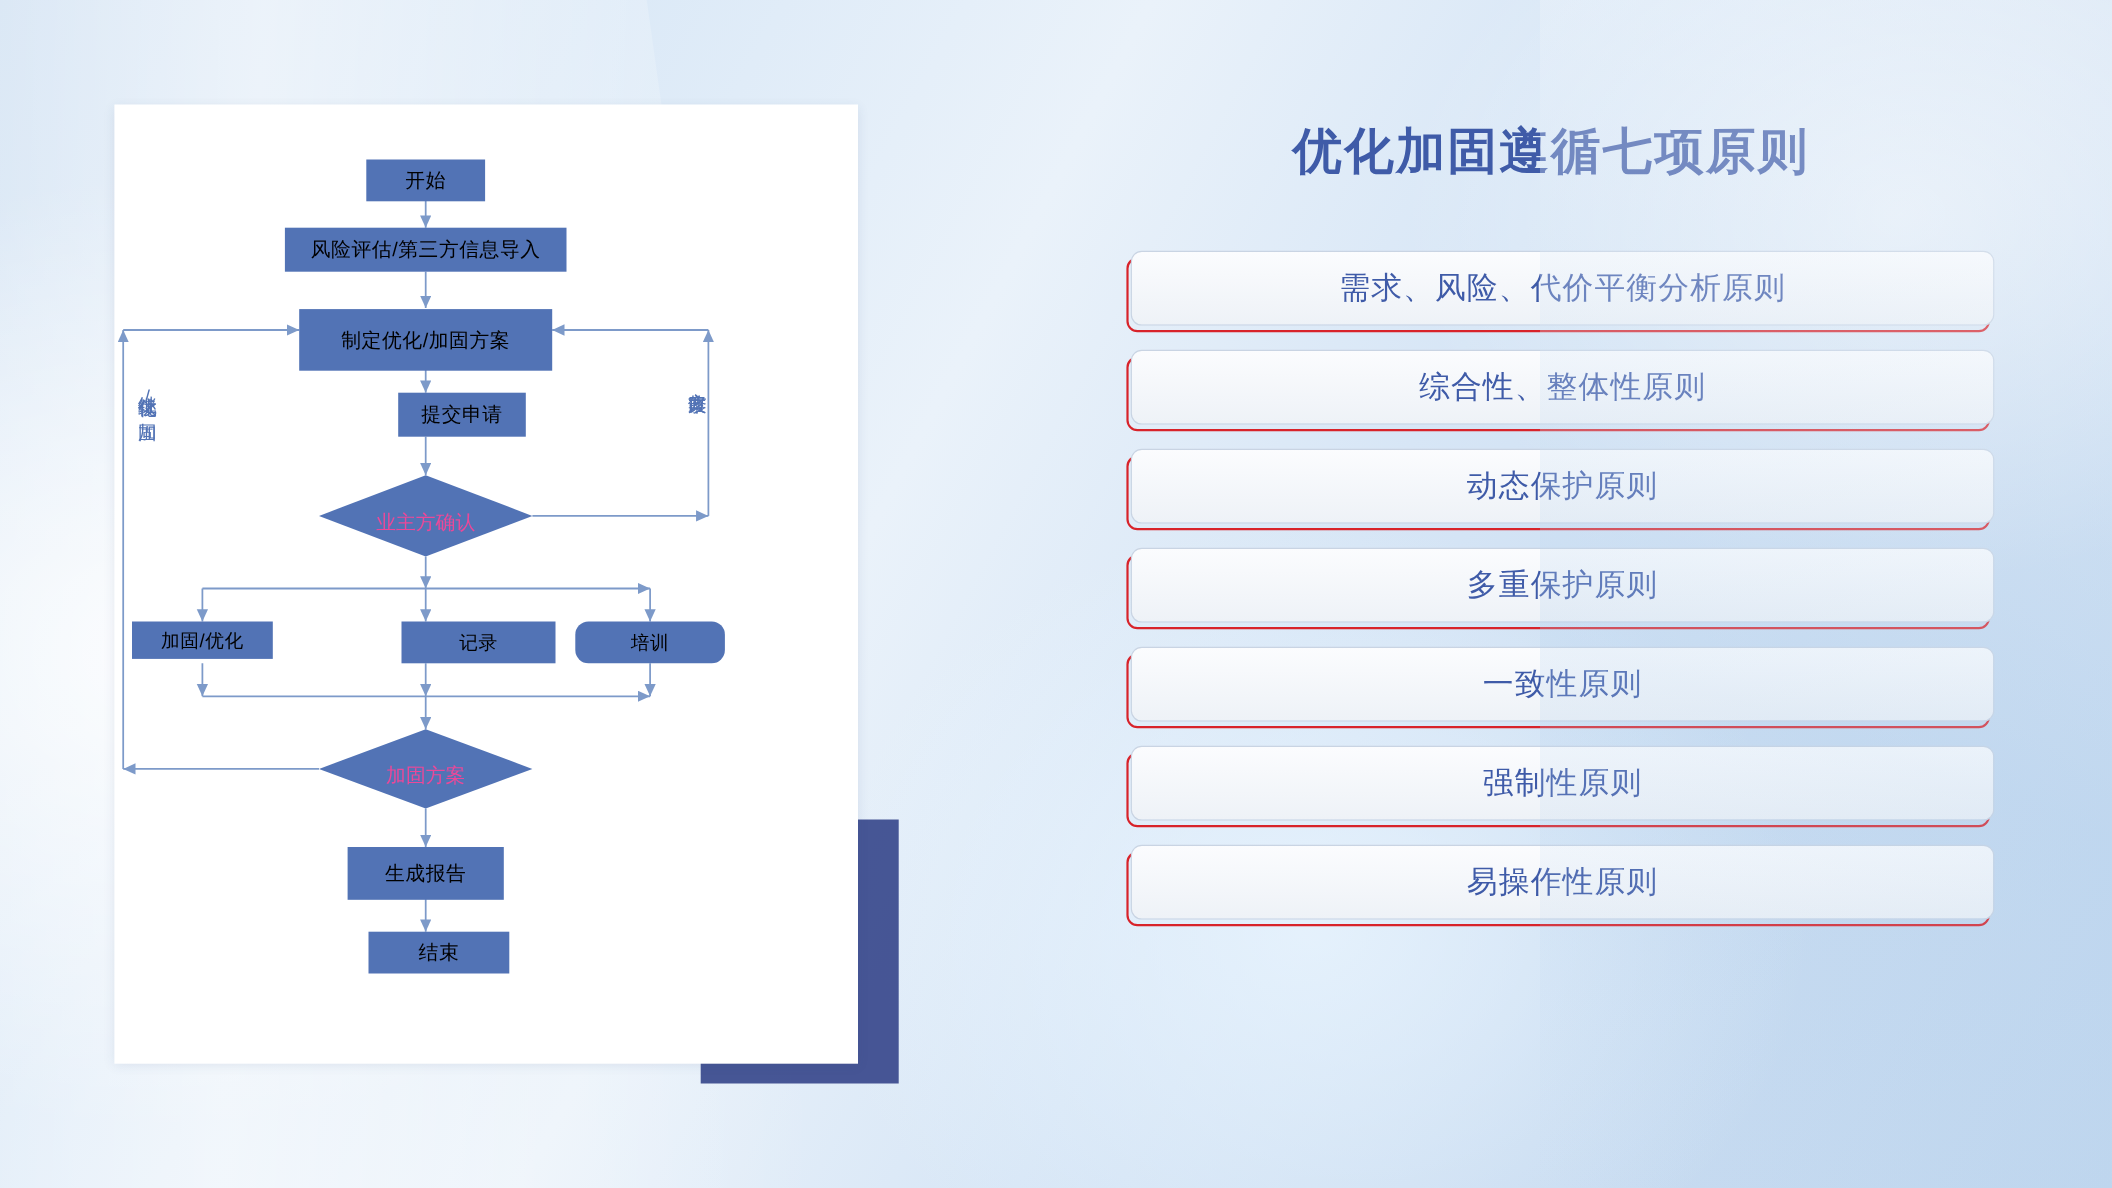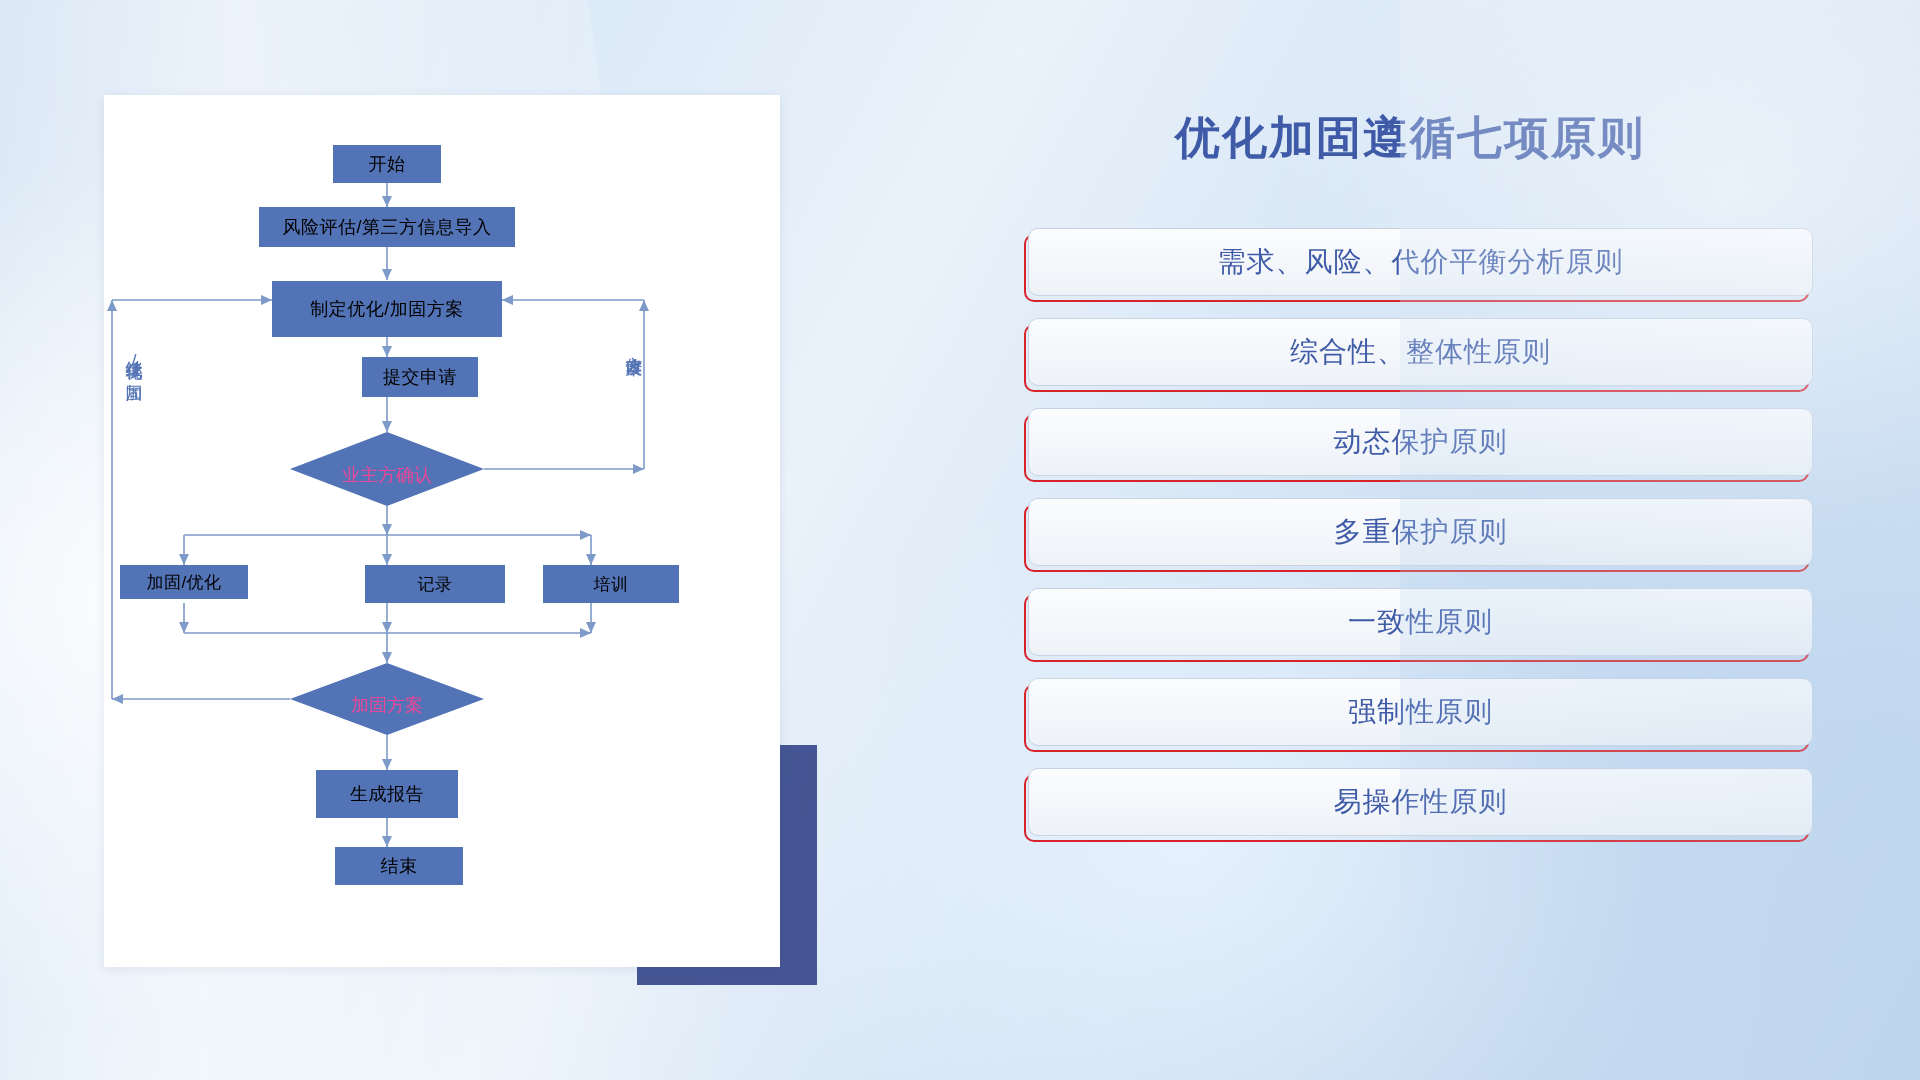--- a/index.html
+++ b/index.html
@@ -202,21 +202,21 @@
     </div>
 
     <div class="node small" style="left:16px; top:470px; width:128px; height:34px;">
       <span>加固/优化</span>
     </div>
 
     <div class="node small" style="left:213px; top:470px; width:140px; height:38px;margin-left:48px;">
       <span>记录</span>
     </div>
 
-    <div class="node small" style="left:439px; top:470px; width:136px; height:38px;">
+    <div class="node small" style="left:419px; top:470px; width:136px; height:38px;border-radius:12px;">
       <span>培训</span>
     </div>
 
     <div class="diamond-label" style="left:186px; top:586px; width:194px; height:36px;">
       <span>加固方案</span>
     </div>
 
     <div class="node" style="left:212px; top:675px; width:142px; height:48px;">
       <span>生成报告</span>
     </div>

